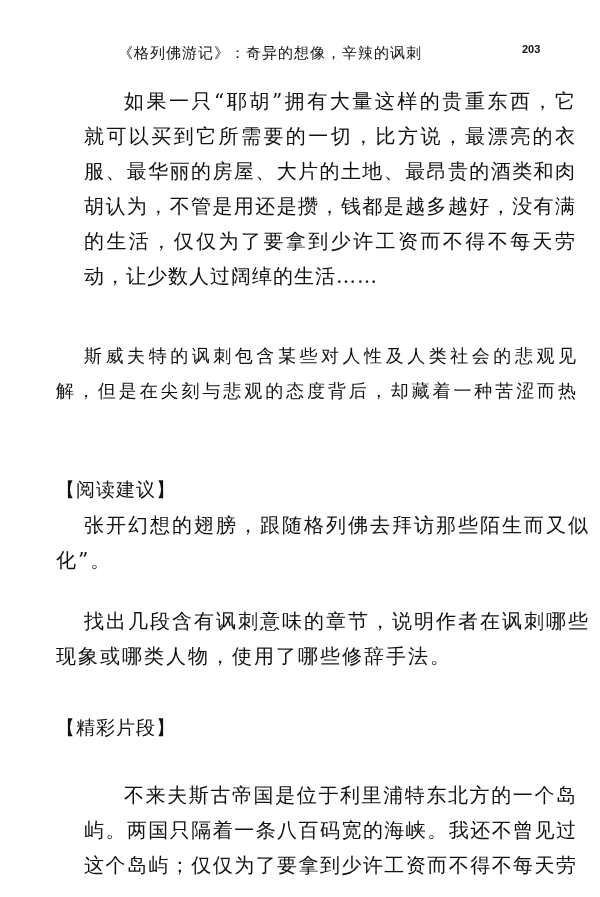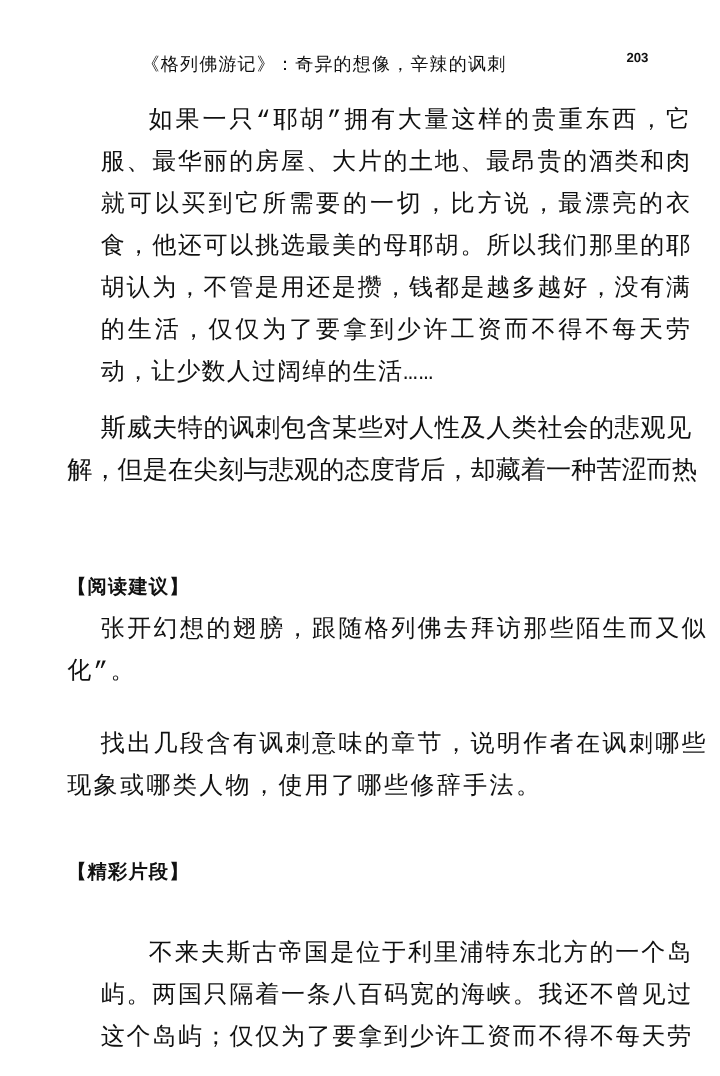--- a/index.html
+++ b/index.html
@@ -43,44 +43,43 @@
     left: 56px;
     width: 520px;
   }
   .line {
     height: 35px;
     line-height: 35px;
     font-size: 20px;
     white-space: nowrap;
     text-align: justify;
     text-align-last: justify;
-    font-family: Liberation Mono, monospace;
   }
   .line.last {
     text-align-last: left;
   }
   .quote-block {
     left: 84px;
     width: 492px;
   }
   .quote-block .line {
     font-size: 20px;
     letter-spacing: 1px;
   }
   .indent { padding-left: 28px; }
   .indent2 { padding-left: 40px; }
   .main-block .line {
     font-family: "Liberation Serif", "DejaVu Serif", serif;
-    font-size: 21px;
+    font-size: 18px;
   }
   .section-heading {
     position: absolute;
     left: 56px;
-    font-weight: bold;
-    font-size: 16px;
+    font-weight: normal;
+    font-size: 19px;
     height: 30px;
     line-height: 30px;
     letter-spacing: 1px;
   }
   .suggest-block .line {
     letter-spacing: 2px;
   }
   .excerpt-block {
     left: 84px;
     width: 492px;
@@ -90,23 +89,22 @@
 </head>
 <body>
 
 <div class="running-header">
   <span class="header-title">《格列佛游记》：奇异的想像，辛辣的讽刺</span>
   <span class="page-number">203</span>
 </div>
 
 <div class="block quote-block" style="top:84px;">
   <div class="line indent2">如果一只“耶胡”拥有大量这样的贵重东西，它</div>
+  <div class="line">就可以买到它所需要的一切，比方说，最漂亮的衣</div>
   <div class="line">服、最华丽的房屋、大片的土地、最昂贵的酒类和肉</div>
-  <div class="line">就可以买到它所需要的一切，比方说，最漂亮的衣</div>
-  <div class="line">食，他还可以挑选最美的母耶胡。所以我们那里的耶</div>
   <div class="line">胡认为，不管是用还是攒，钱都是越多越好，没有满</div>
   <div class="line">的生活，仅仅为了要拿到少许工资而不得不每天劳</div>
   <div class="line last">动，让少数人过阔绰的生活……</div>
 </div>
 
 <div class="block main-block" style="top:339px;">
   <div class="line indent">斯威夫特的讽刺包含某些对人性及人类社会的悲观见</div>
   <div class="line">解，但是在尖刻与悲观的态度背后，却藏着一种苦涩而热</div>
 </div>
 

